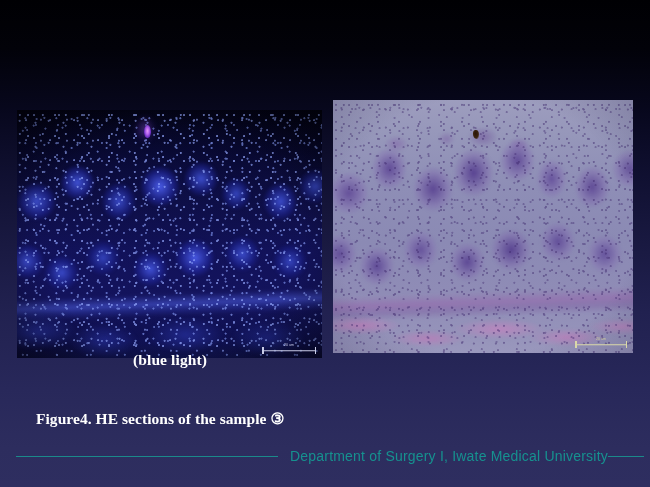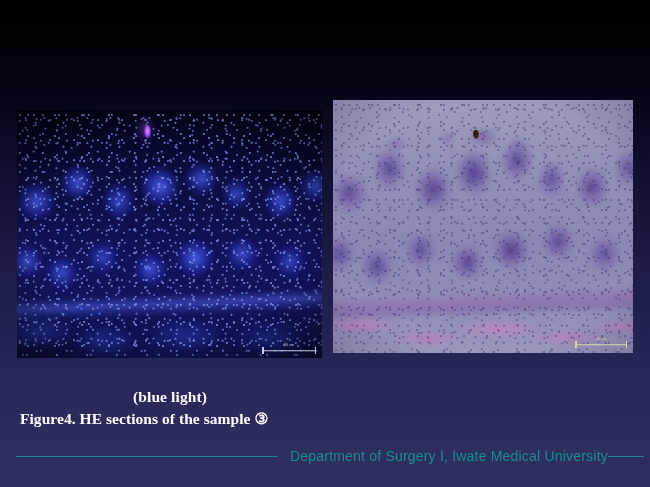--- a/index.html
+++ b/index.html
@@ -323,26 +323,26 @@
   
   .light-label {
     position: absolute;
     font-family: "Liberation Serif", serif;
     font-weight: bold;
     font-size: 15.5px;
     color: #ffffff;
     white-space: nowrap;
     letter-spacing: .1px;
   }
-  .label-blue  { left: 133px; top: 388px; }
+  .label-blue  { left: 133px; top: 351px; }
   .label-white { left: 459px; top: 370px; }
 
   .figure-caption {
     position: absolute;
-    left: 20px;
+    left: 36px;
     top: 410px;
     font-family: "Liberation Serif", serif;
     font-weight: bold;
     font-size: 15.5px;
     color: #ffffff;
     white-space: nowrap;
     letter-spacing: .05px;
   }
 
   

